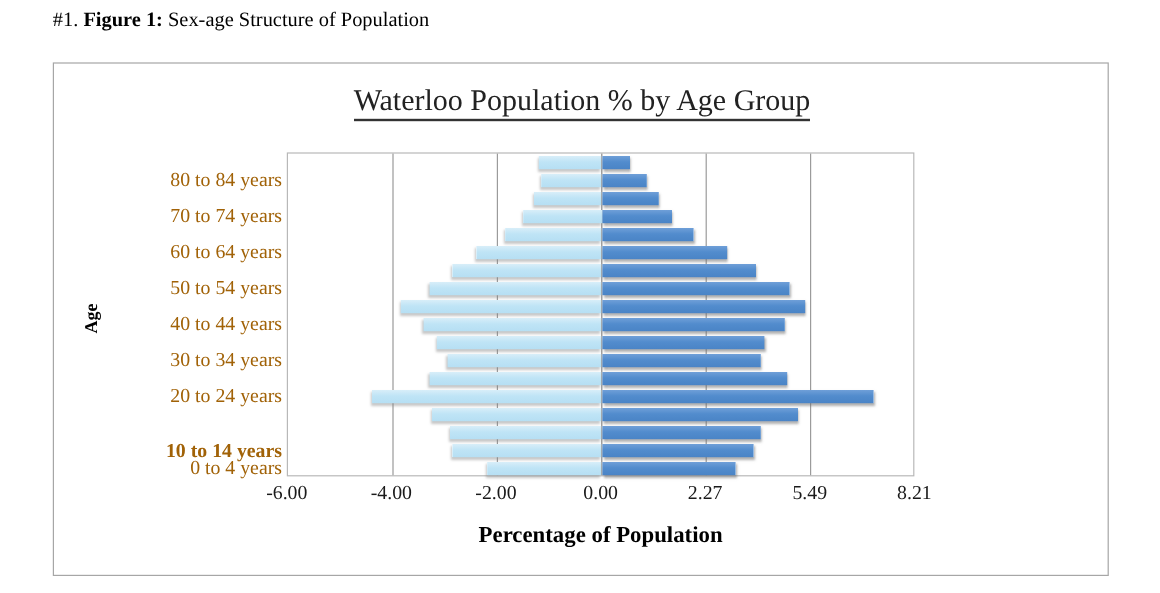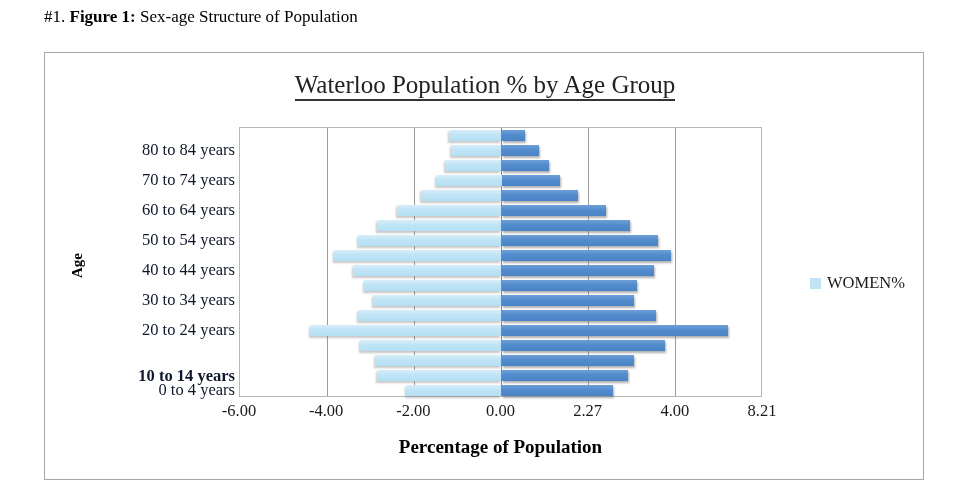--- a/index.html
+++ b/index.html
@@ -107,21 +107,21 @@
     box-shadow: -1px 2px 2px rgba(130,130,130,0.45);
   }
 
   
   .ytick {
     position: absolute;
     right: 0;
     text-align: right;
     font-family: "Liberation Serif", serif;
     font-size: 16.5px;
-    color: #0f172a;
+    color: #a16207;
     white-space: nowrap;
   }
   #ytick-wrap {
     position: absolute;
     left: 30px;
     top: 74px;
     width: 160px;   
     height: 270px;
   }
 
@@ -303,26 +303,22 @@
         <div class="bar bar-men" title="MEN% 0 to 4 years: 2.55" style="left: 261.5px; width: 111.138px; top: 2.25px; height: 10.5px;"></div>
       </div>
     </div>
 
   <div id="xtick-wrap">
       <div class="xtick" style="left: 0px;">-6.00</div>
       <div class="xtick" style="left: 87.1667px;">-4.00</div>
       <div class="xtick" style="left: 174.333px;">-2.00</div>
       <div class="xtick" style="left: 261.5px;">0.00</div>
       <div class="xtick" style="left: 348.667px;">2.27</div>
-      <div class="xtick" style="left: 435.833px;">4.00</div>
+      <div class="xtick" style="left: 435.833px;">5.49</div>
       <div class="xtick" style="left: 523px;">8.21</div>
     </div>
 
   <div id="x-axis-title">Percentage of Population</div>
 
   <div id="legend">
-      <div class="legend-item">
-        <span class="legend-swatch" style="background: rgb(191, 228, 246);"></span>
-        <span class="legend-label">WOMEN%</span>
-      </div>
     </div>
 
 </div>
 
 </body></html>

